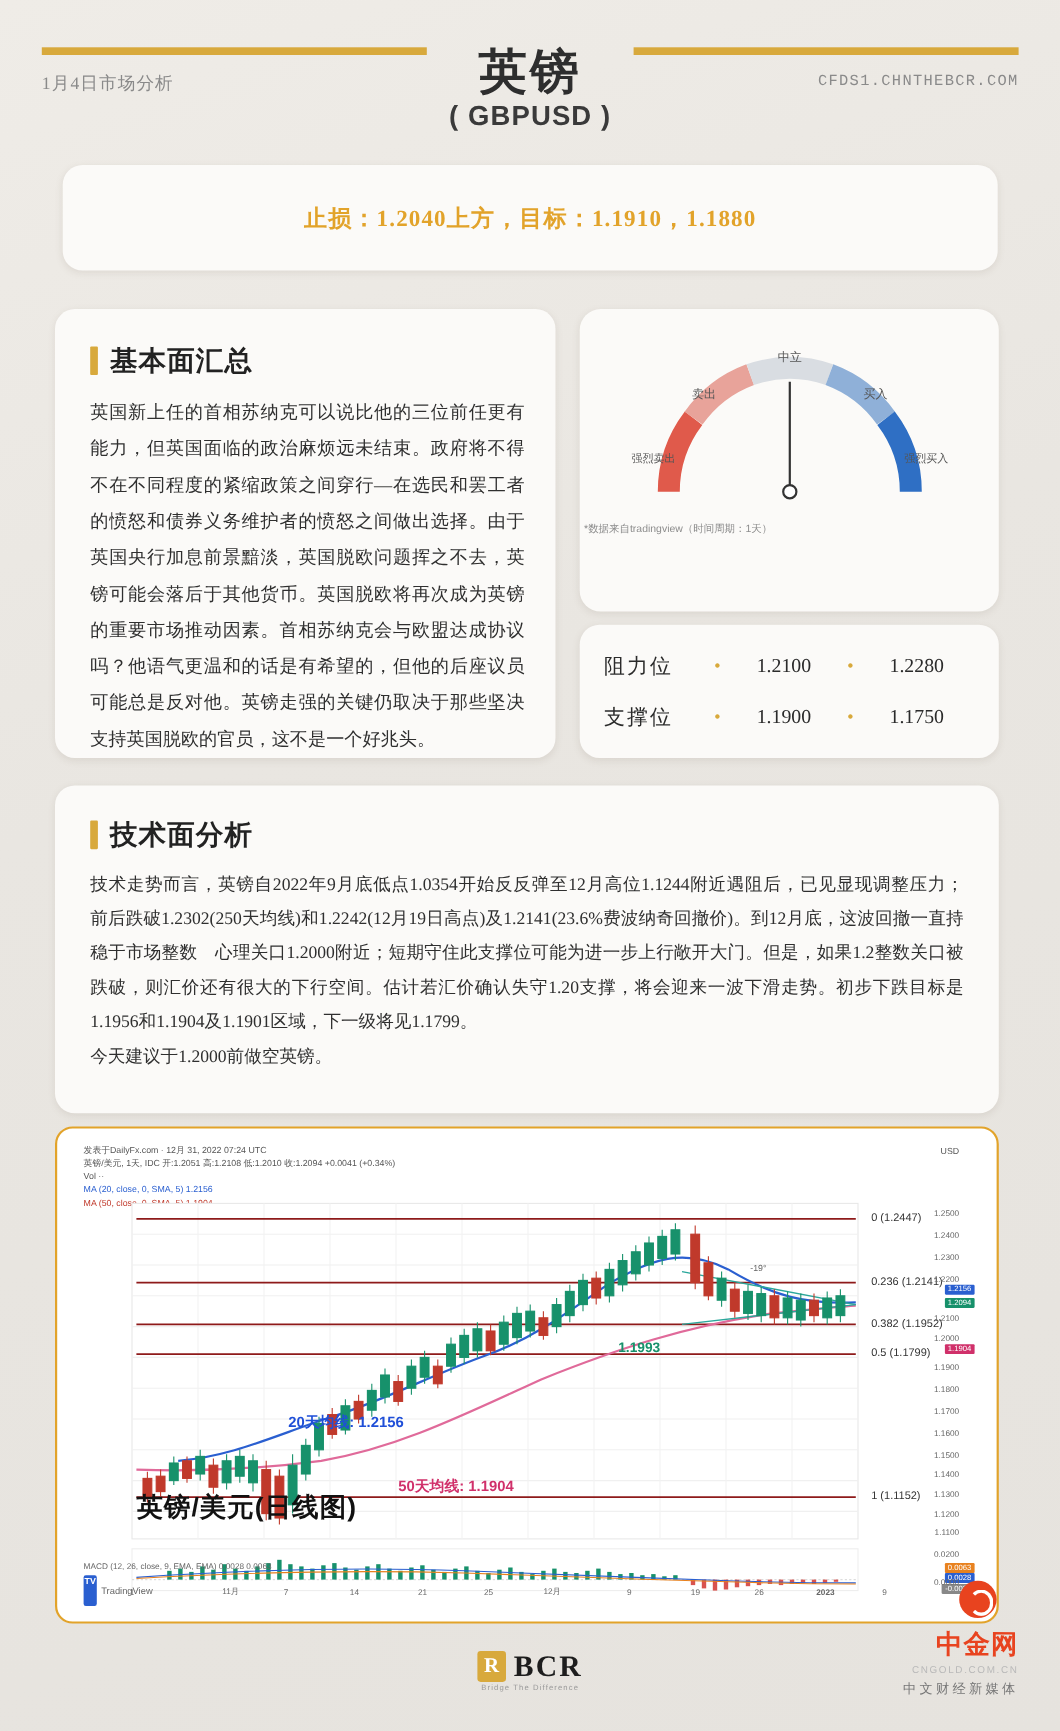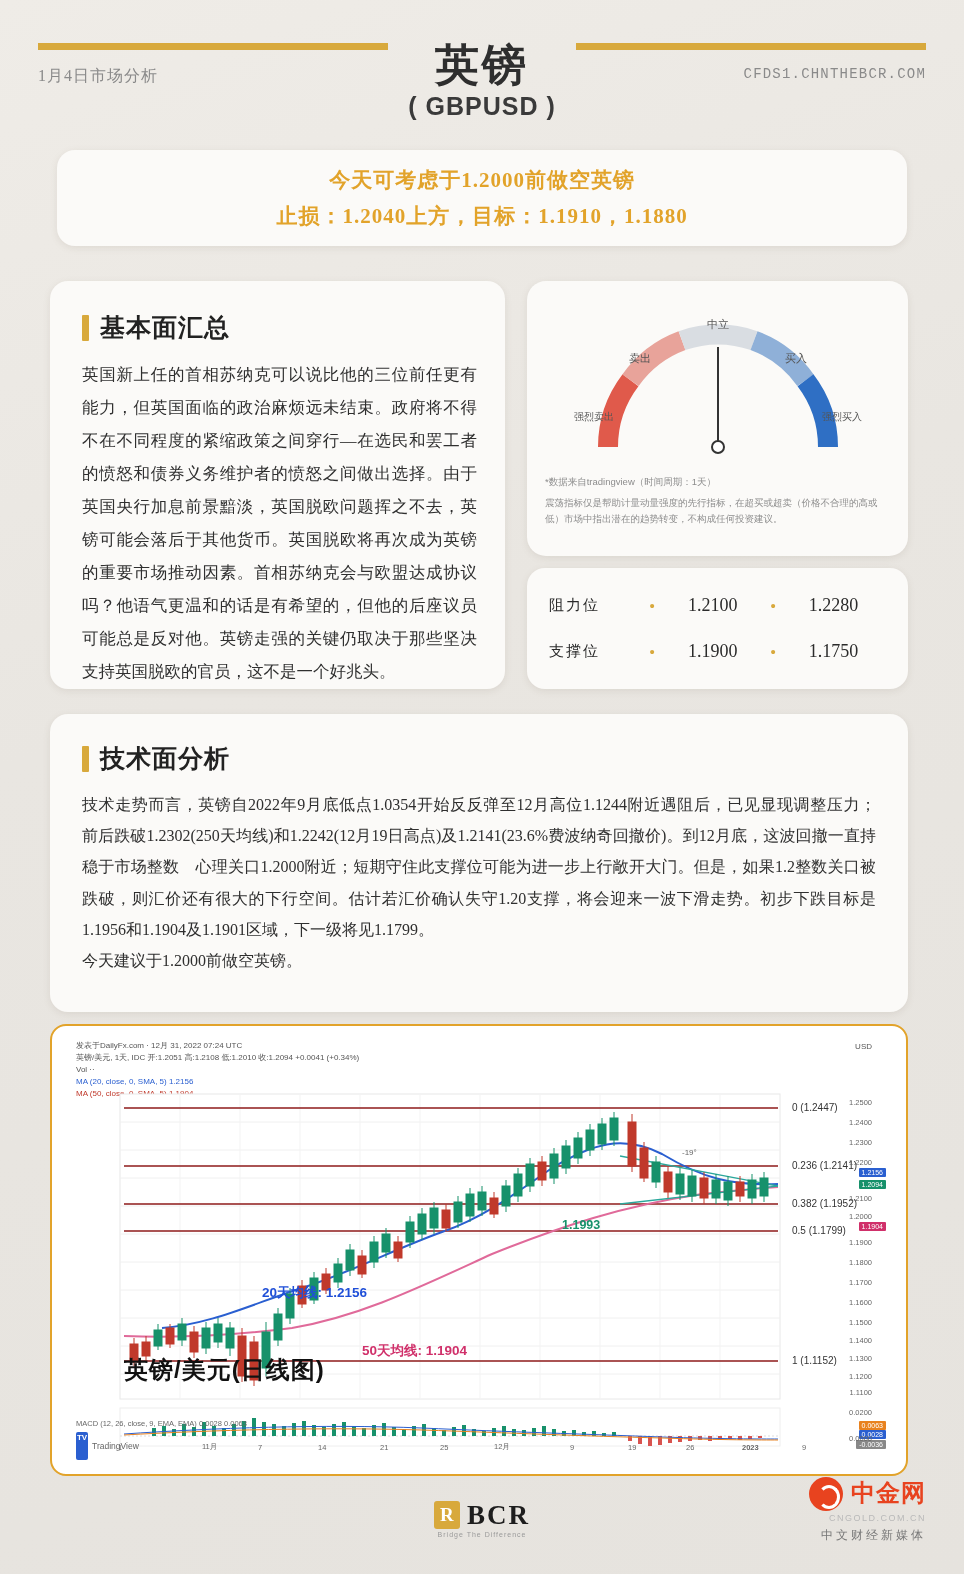--- a/index.html
+++ b/index.html
@@ -138,21 +138,21 @@
     font-family: "Liberation Serif", "DejaVu Serif", serif;
   }
 
   
   .gauge-card {
     position: absolute;
     left: 527px;
     top: 281px;
     width: 381px;
     height: 275px;
-    padding: 14px 18px;
+    padding: 14px 4px;
     border-radius: 19px;
   }
   .gauge-wrap {
     position: relative;
     width: 100%;
     height: 175px;
   }
   .gauge-wrap svg { display: block; margin: 0 auto; }
   .g-lab { font-size: 11px; fill: #555; font-family: "Liberation Sans", sans-serif; }
   .g-lab-strong { font-size: 10px; fill: #555; }
@@ -176,21 +176,21 @@
     justify-content: center;
     padding: 0 22px;
   }
   .lv-row {
     display: flex;
     align-items: center;
     height: 46px;
   }
   .lv-name {
     width: 98px;
-    font-size: 15px;
+    font-size: 19px;
     color: #2b2b2b;
     font-family: "Liberation Serif", "DejaVu Serif", serif;
     letter-spacing: 2px;
   }
   .lv-dot {
     width: 16px;
     text-align: center;
     color: #d8a93c;
     font-size: 15px;
     line-height: 1;
@@ -368,21 +368,21 @@
     text-align: center;
   }
   .cngold {
     position: absolute;
     right: 38px;
     bottom: 30px;
     display: flex;
     flex-direction: column;
     align-items: flex-end;
   }
-  .cn-top { display: flex; align-items: flex-start; gap: 8px; }
+  .cn-top { display: flex; align-items: center; gap: 8px; flex-direction: column; }
   .cn-circle {
     width: 34px; height: 34px;
     border-radius: 50%;
     background: #e8431f;
     position: relative;
   }
   .cn-circle::after {
     content: "";
     position: absolute;
     left: 9px; top: 8px;
@@ -401,21 +401,20 @@
 <div class="header">
   <div class="hdr-rule-left"></div>
   <div class="hdr-rule-right"></div>
   <div class="hdr-date">1月4日市场分析</div>
   <div class="hdr-title">英镑</div>
   <div class="hdr-sub">( GBPUSD )</div>
   <div class="hdr-site">CFDS1.CHNTHEBCR.COM</div>
 </div>
 
 <div class="card banner">
-  <div>今天可考虑于1.2000前做空英镑</div>
   <div>止损：1.2040上方，目标：1.1910，1.1880</div>
 </div>
 
 <div class="card fund">
   <div class="sec-title">
     <span class="bar"></span>
     <span class="txt">基本面汇总</span>
   </div>
   <div class="fund-body">英国新上任的首相苏纳克可以说比他的三位前任更有能力，但英国面临的政治麻烦远未结束。政府将不得不在不同程度的紧缩政策之间穿行—在选民和罢工者的愤怒和债券义务维护者的愤怒之间做出选择。由于英国央行加息前景黯淡，英国脱欧问题挥之不去，英镑可能会落后于其他货币。英国脱欧将再次成为英镑的重要市场推动因素。首相苏纳克会与欧盟达成协议吗？他语气更温和的话是有希望的，但他的后座议员可能总是反对他。英镑走强的关键仍取决于那些坚决支持英国脱欧的官员，这不是一个好兆头。</div>
 </div>
@@ -436,21 +435,20 @@
       <circle cx="170" cy="152" r="6" fill="#fff" stroke="#333" stroke-width="2"></circle>
 
       <text class="g-lab" x="170" y="33" text-anchor="middle">中立</text>
       <text class="g-lab" x="92" y="67" text-anchor="middle">卖出</text>
       <text class="g-lab" x="248" y="67" text-anchor="middle">买入</text>
       <text class="g-lab-strong" x="46" y="125" text-anchor="middle">强烈卖出</text>
       <text class="g-lab-strong" x="294" y="125" text-anchor="middle">强烈买入</text>
     </svg>
   </div>
   <div class="gauge-note src">*数据来自tradingview（时间周期：1天）</div>
-  <div class="gauge-note">震荡指标仅是帮助计量动量强度的先行指标，在超买或超卖（价格不合理的高或低）市场中指出潜在的趋势转变，不构成任何投资建议。</div>
 </div>
 
 <div class="card levels">
   <div class="lv-row">
     <div class="lv-name">阻力位</div>
     <div class="lv-dot">•</div>
     <div class="lv-val">1.2100</div>
     <div class="lv-dot">•</div>
     <div class="lv-val">1.2280</div>
   </div>

